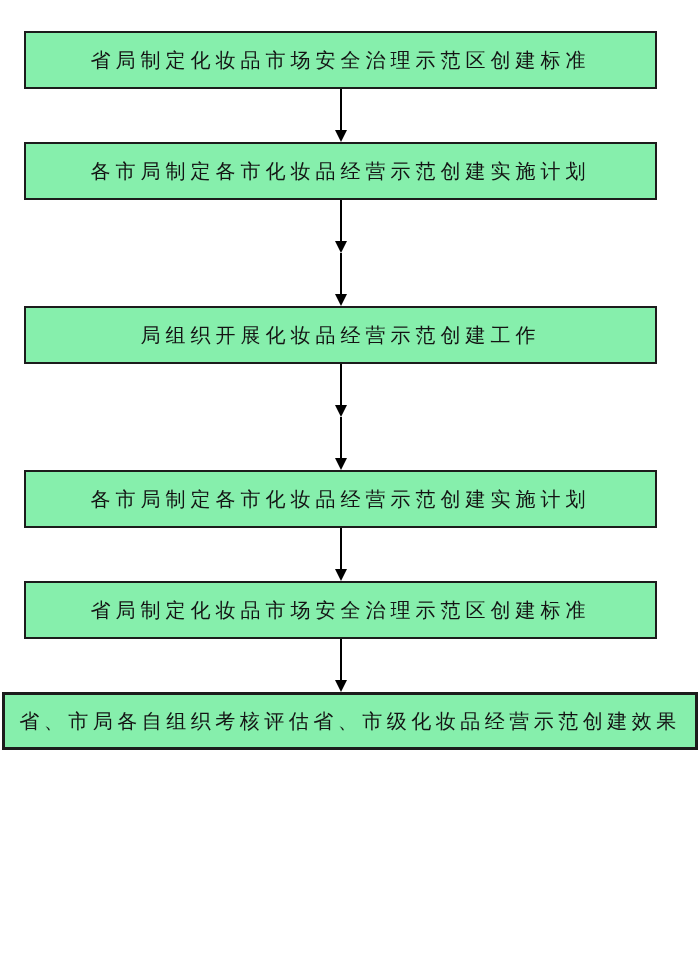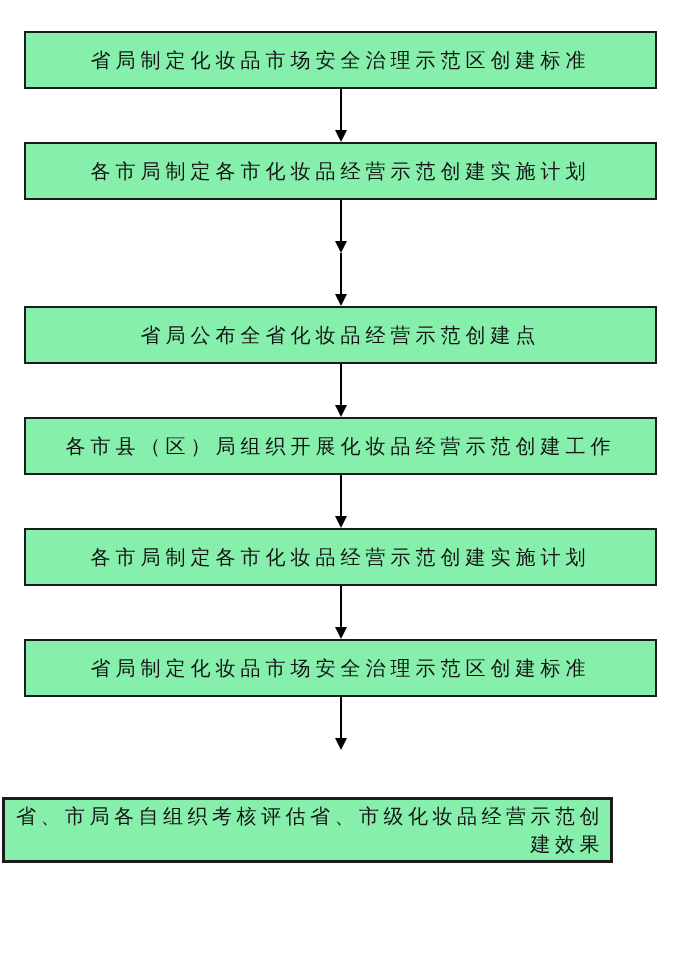--- a/index.html
+++ b/index.html
@@ -42,24 +42,23 @@
       white-space: pre-line;
       line-height: 1.4;
       padding: 2px 6px;
     }
     .flow-box.two-line {
       min-height: 102px;
       line-height: 47px;
     }
     .flow-box.wide {
       margin-left: 2px;
-      width: 611px;
+      width: 696px;
       border-width: 3px;
       letter-spacing: 4.5px;
-      margin-top: 47px;
     }
     .connector {
       width: 633px;
       margin-left: 24px;
       height: 53px;
       display: flex;
       flex-direction: column;
       align-items: center;
     }
     .connector .stem {
@@ -94,28 +93,27 @@
       <div class="stem"></div>
       <div class="head"></div>
     </div>
 
 
     <div class="connector">
       <div class="stem"></div>
       <div class="head"></div>
     </div>
 
-    <div class="flow-box">省局公布全省化妆品经营示范创建点</div>
+    <div class="flow-box">局组织开展化妆品经营示范创建工作</div>
 
     <div class="connector">
       <div class="stem"></div>
       <div class="head"></div>
     </div>
 
-    <div class="flow-box">各市县（区）局组织开展化妆品经营示范创建工作</div>
 
     <div class="connector">
       <div class="stem"></div>
       <div class="head"></div>
     </div>
 
     <div class="flow-box">各市局制定各市化妆品经营示范创建实施计划</div>
 
     <div class="connector">
       <div class="stem"></div>

